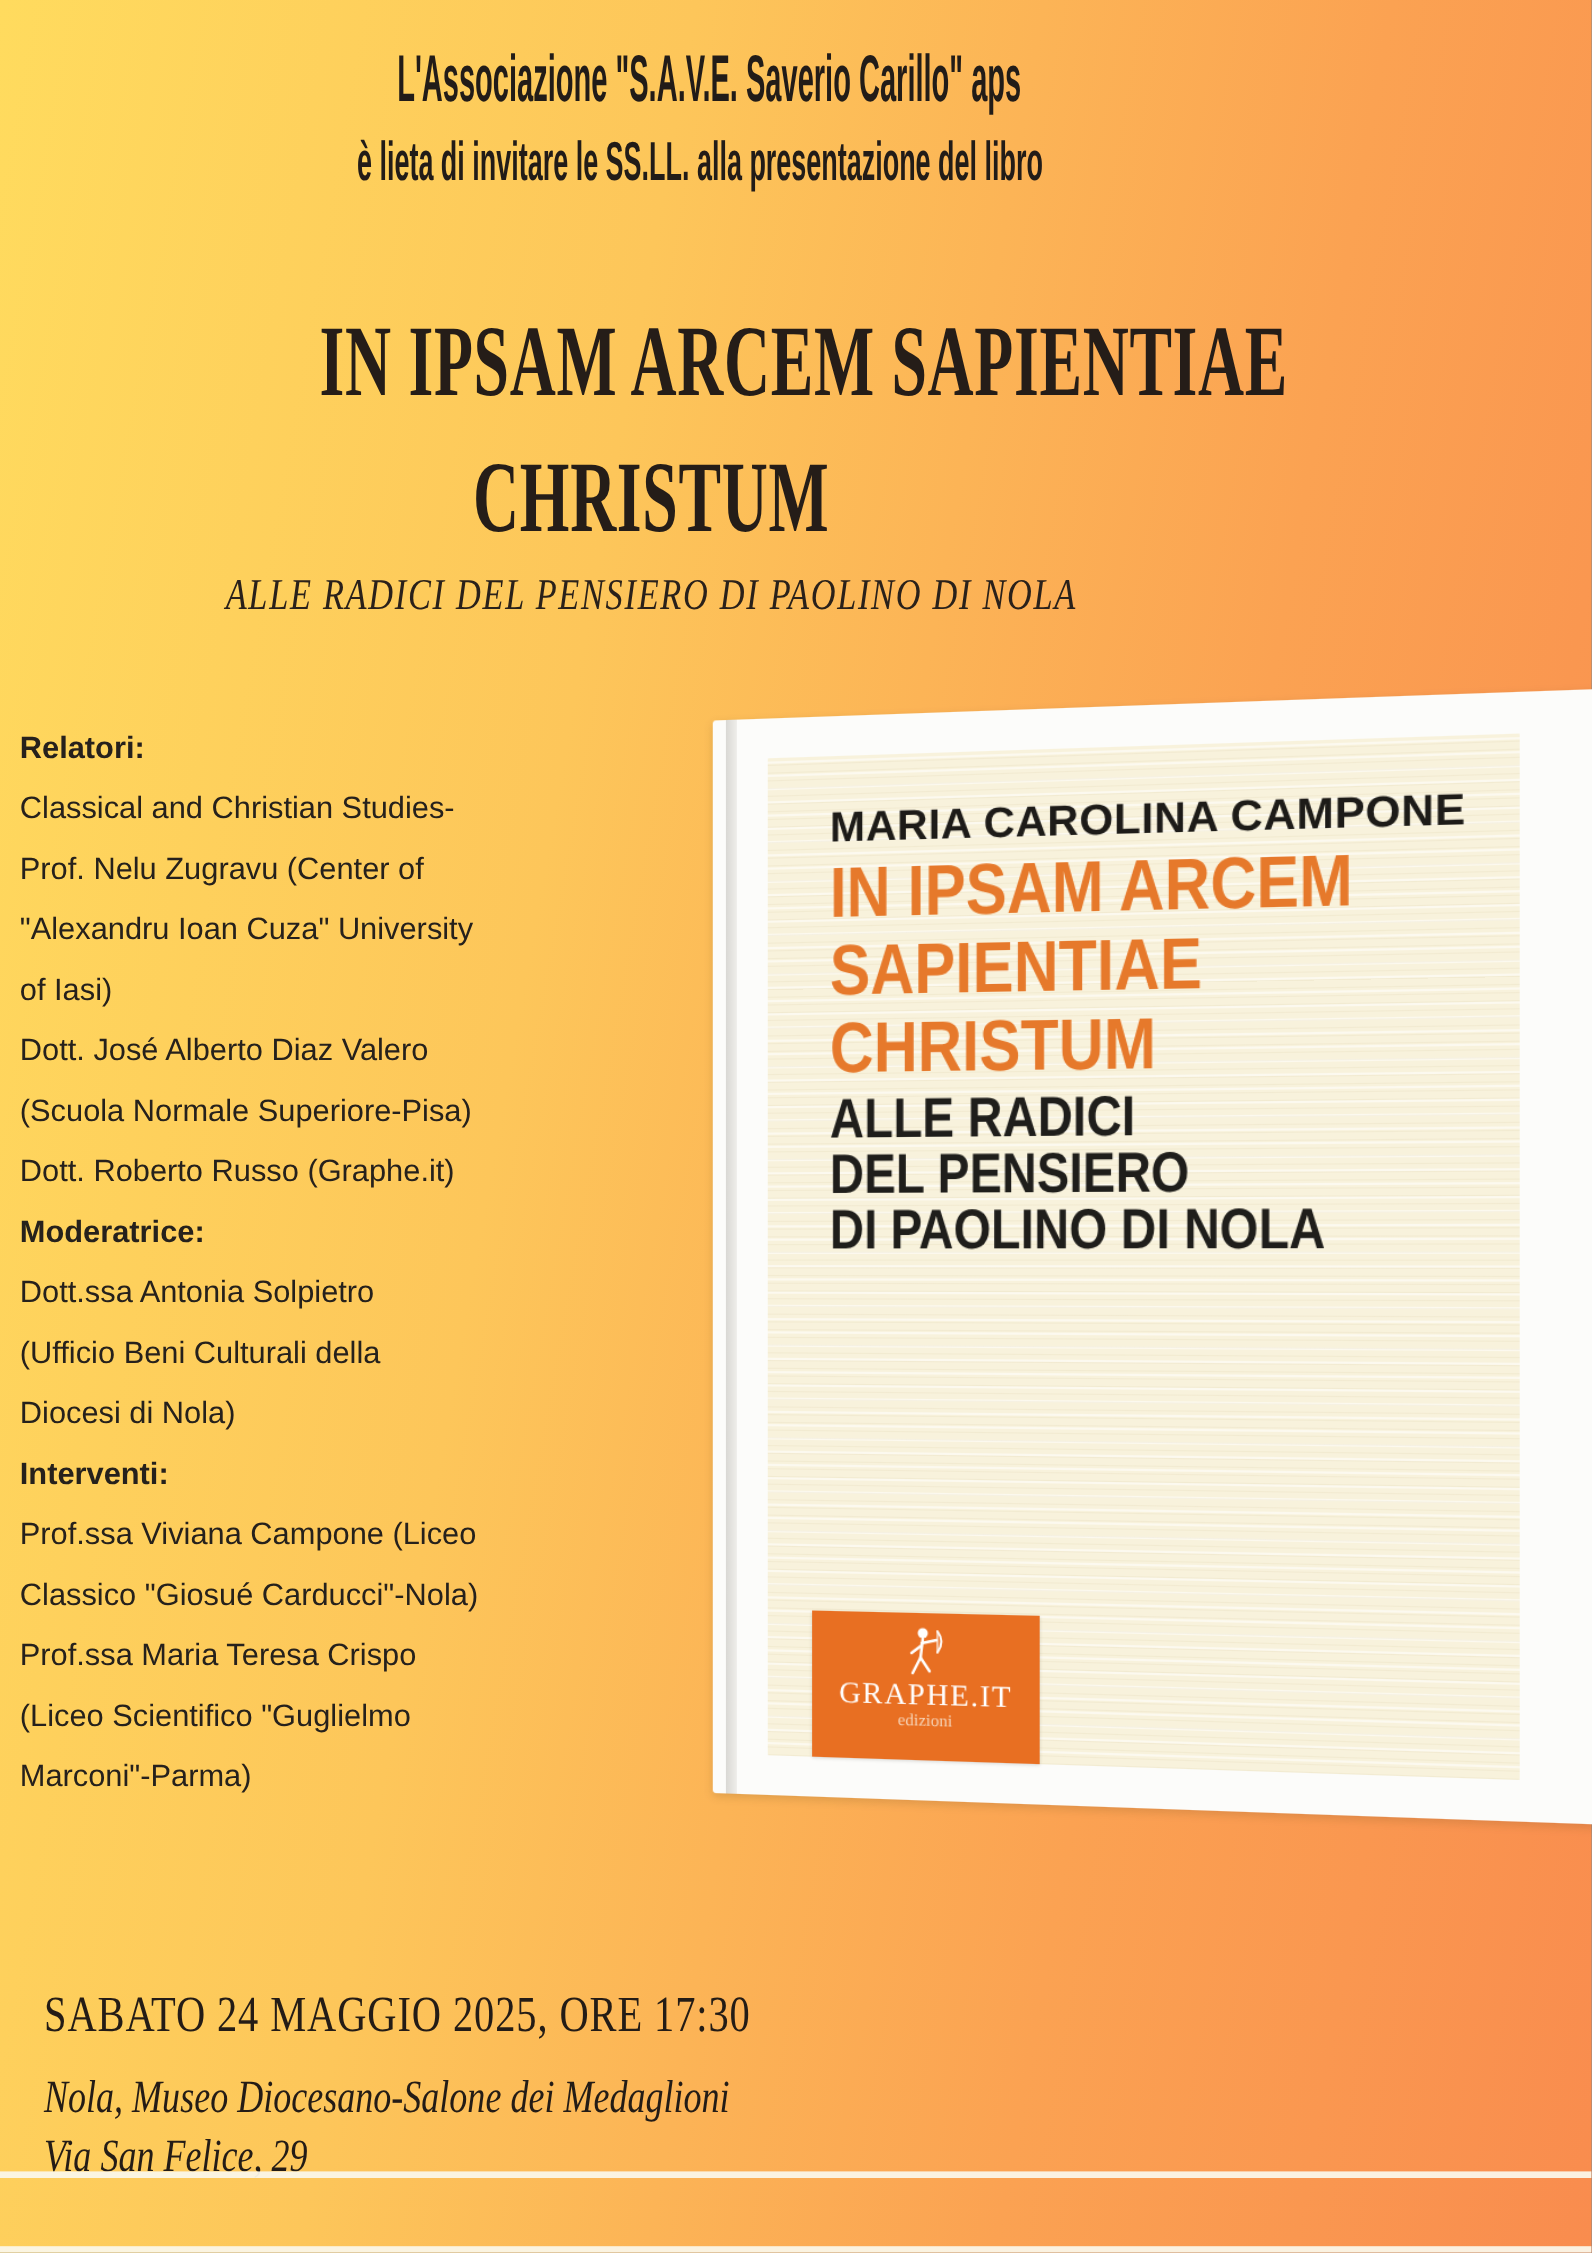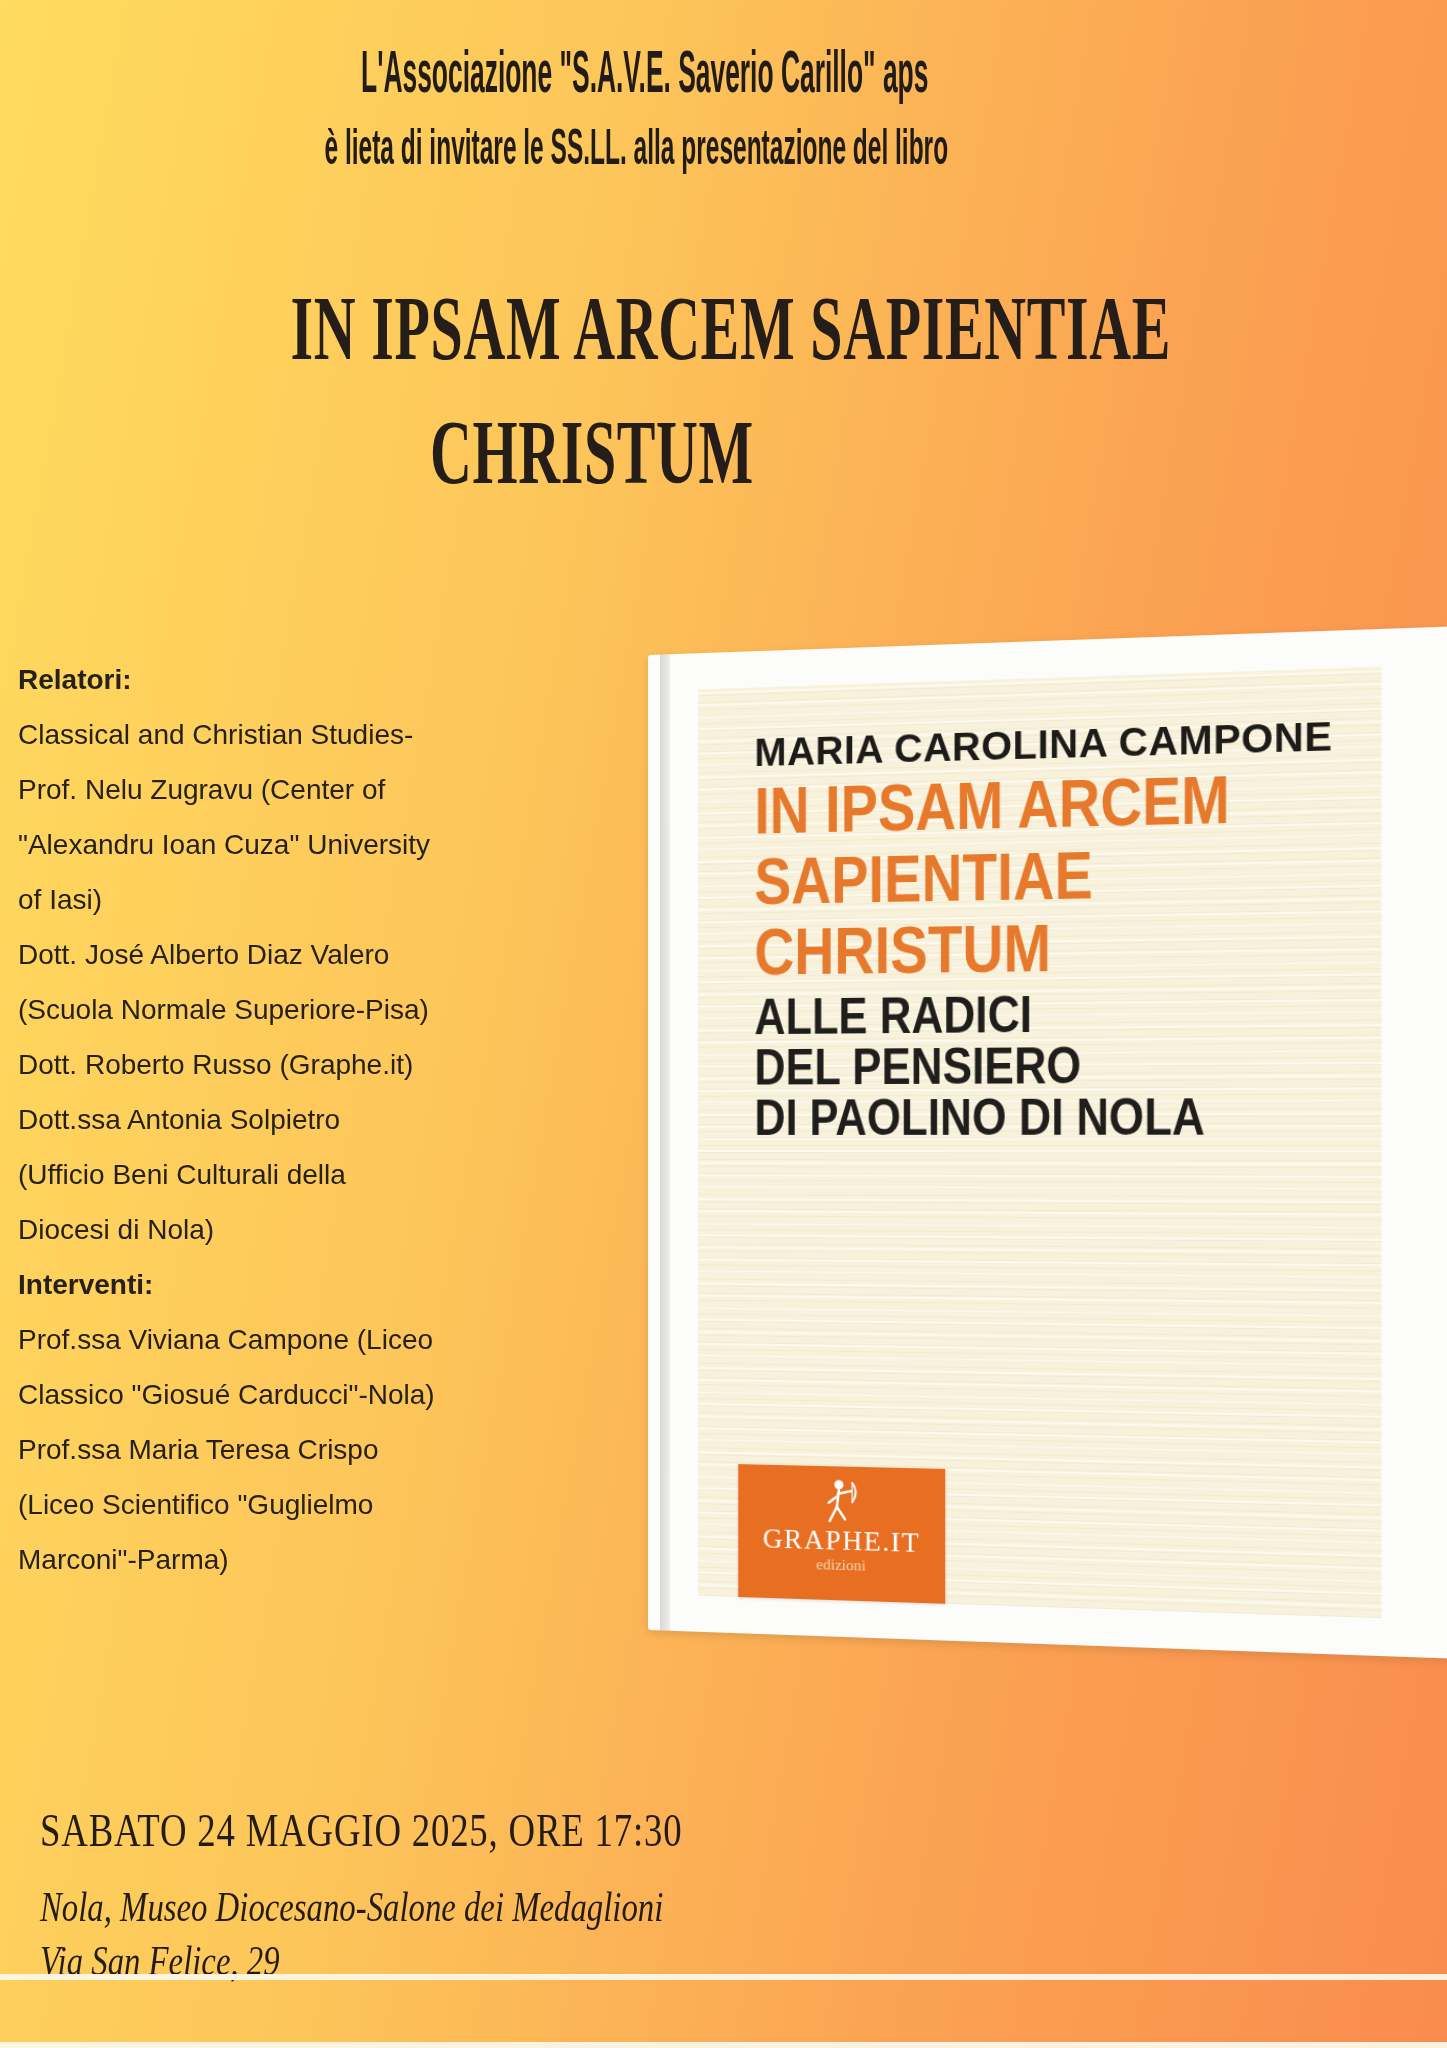--- a/index.html
+++ b/index.html
@@ -88,31 +88,35 @@
     </div>
   </div>
 
   <div class="title-block">
     <div class="title-line title-line1">
       <span class="cx">IN IPSAM ARCEM SAPIENTIAE</span>
     </div>
     <div class="title-line title-line2">
       <span class="cx">CHRISTUM</span>
     </div>
+    <div class="subtitle">
+      <span class="cx">ALLE RADICI DEL PENSIERO DI PAOLINO DI NOLA</span>
+    </div>
   </div>
 
   <div class="speakers">
     <div class="sp-line bold">Relatori:</div>
     <div class="sp-line">Classical and Christian Studies-</div>
     <div class="sp-line">Prof. Nelu Zugravu (Center of</div>
     <div class="sp-line">"Alexandru Ioan Cuza" University</div>
     <div class="sp-line">of Iasi)</div>
     <div class="sp-line">Dott. José Alberto Diaz Valero</div>
     <div class="sp-line">(Scuola Normale Superiore-Pisa)</div>
     <div class="sp-line">Dott. Roberto Russo (Graphe.it)</div>
+    <div class="sp-line bold">Moderatrice:</div>
     <div class="sp-line">Dott.ssa Antonia Solpietro</div>
     <div class="sp-line">(Ufficio Beni Culturali della</div>
     <div class="sp-line">Diocesi di Nola)</div>
     <div class="sp-line bold">Interventi:</div>
     <div class="sp-line">Prof.ssa Viviana Campone (Liceo</div>
     <div class="sp-line">Classico "Giosué Carducci"-Nola)</div>
     <div class="sp-line">Prof.ssa Maria Teresa Crispo</div>
     <div class="sp-line">(Liceo Scientifico "Guglielmo</div>
     <div class="sp-line">Marconi"-Parma)</div>
   </div>

